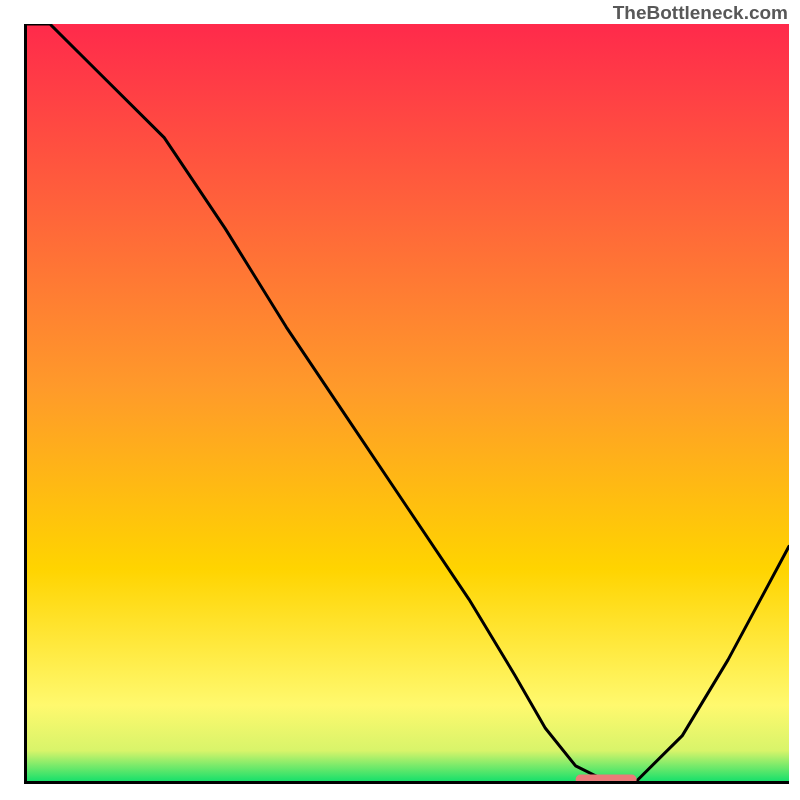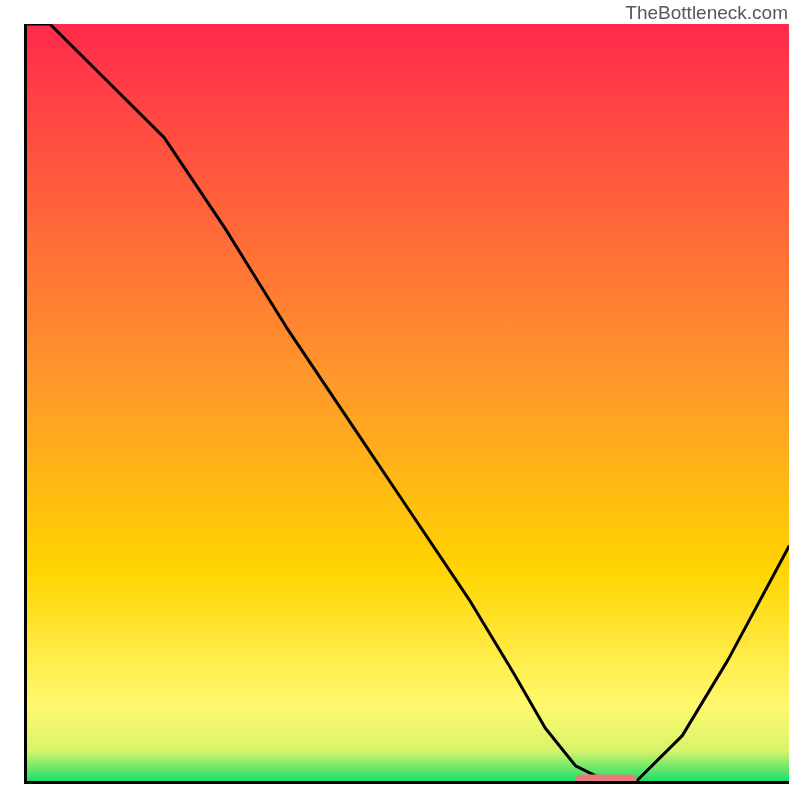--- a/index.html
+++ b/index.html
@@ -10,21 +10,21 @@
     background: #ffffff;
     font-family: Arial, sans-serif;
     position: relative;
   }
   .watermark {
     position: absolute;
     top: 2px;
     right: 12px;
     font-size: 19px;
     color: #585858;
-    font-weight: normal;
+    font-weight: bold;
     z-index: 10;
   }
   .chart-wrap {
     position: absolute;
     top: 24px;
     left: 24px;
     width: 765px;
     height: 760px;
     border-left: 3px solid #000;
     border-bottom: 3px solid #000;

